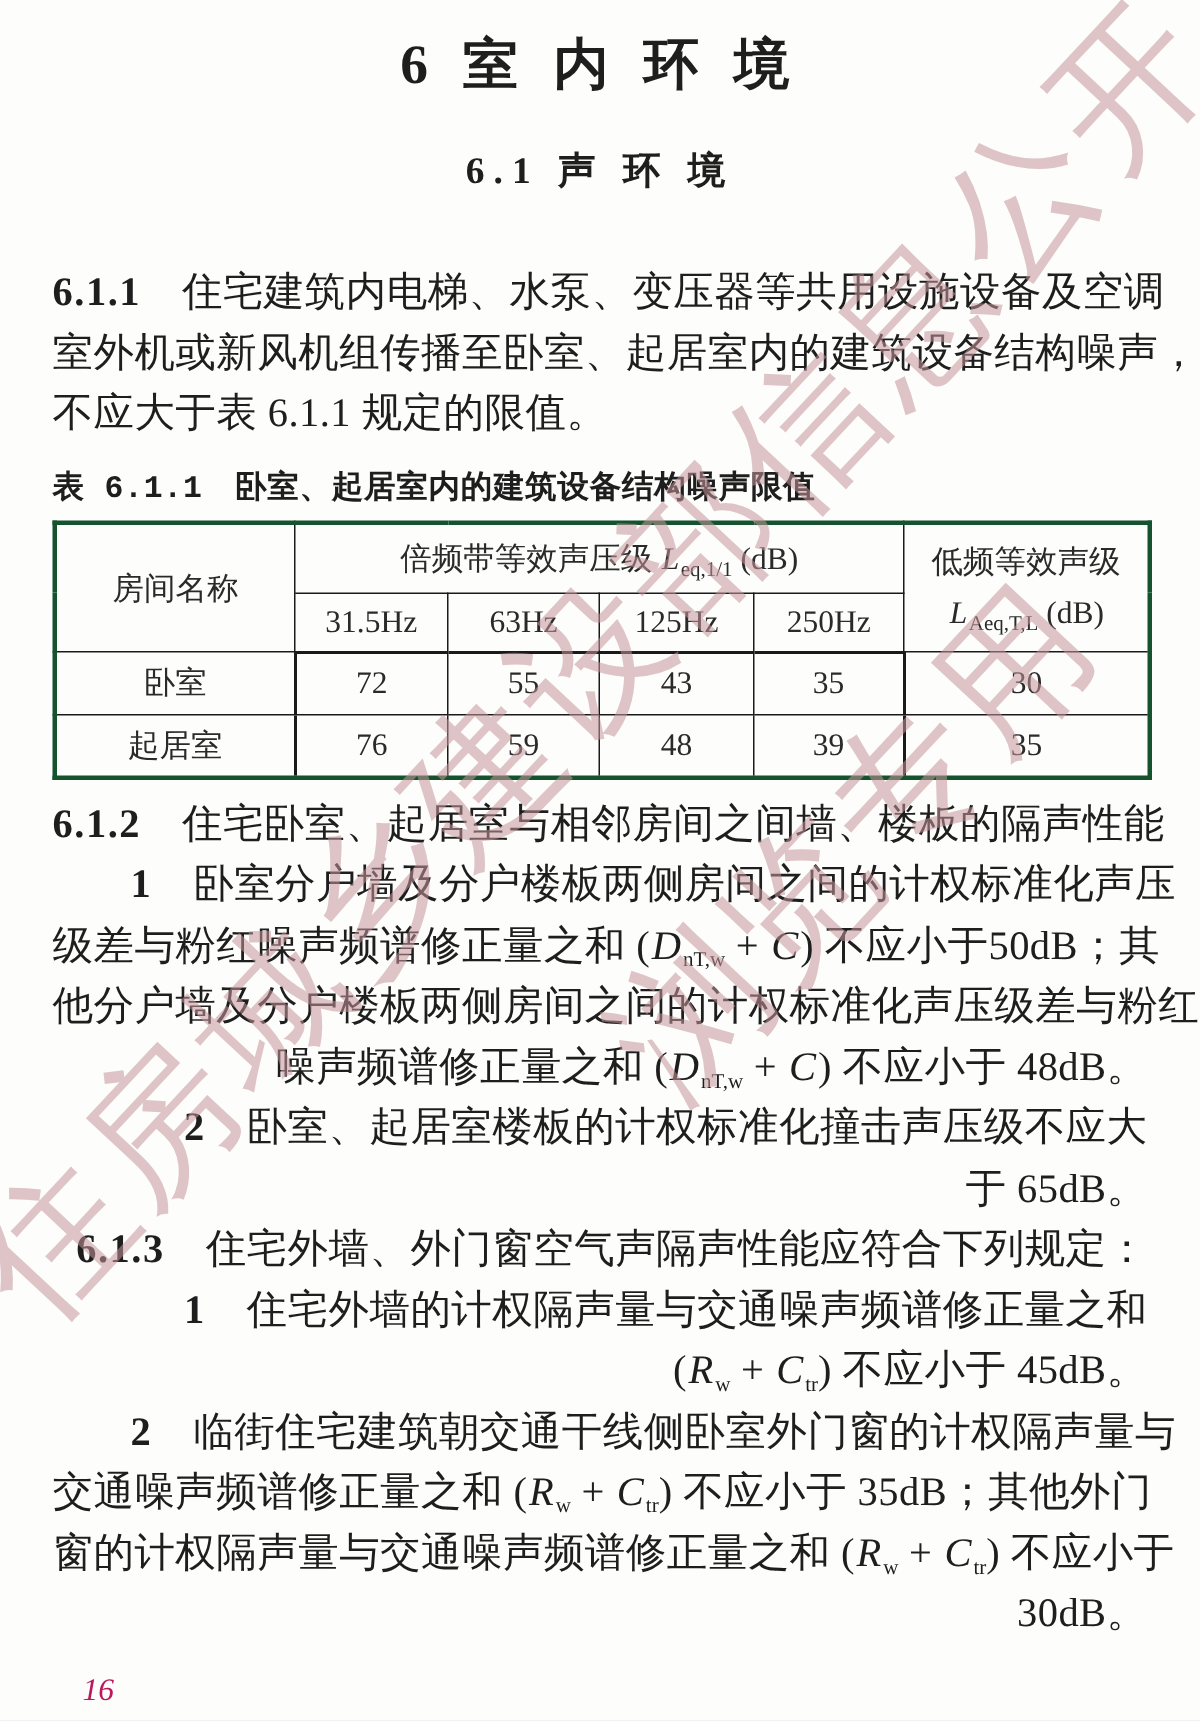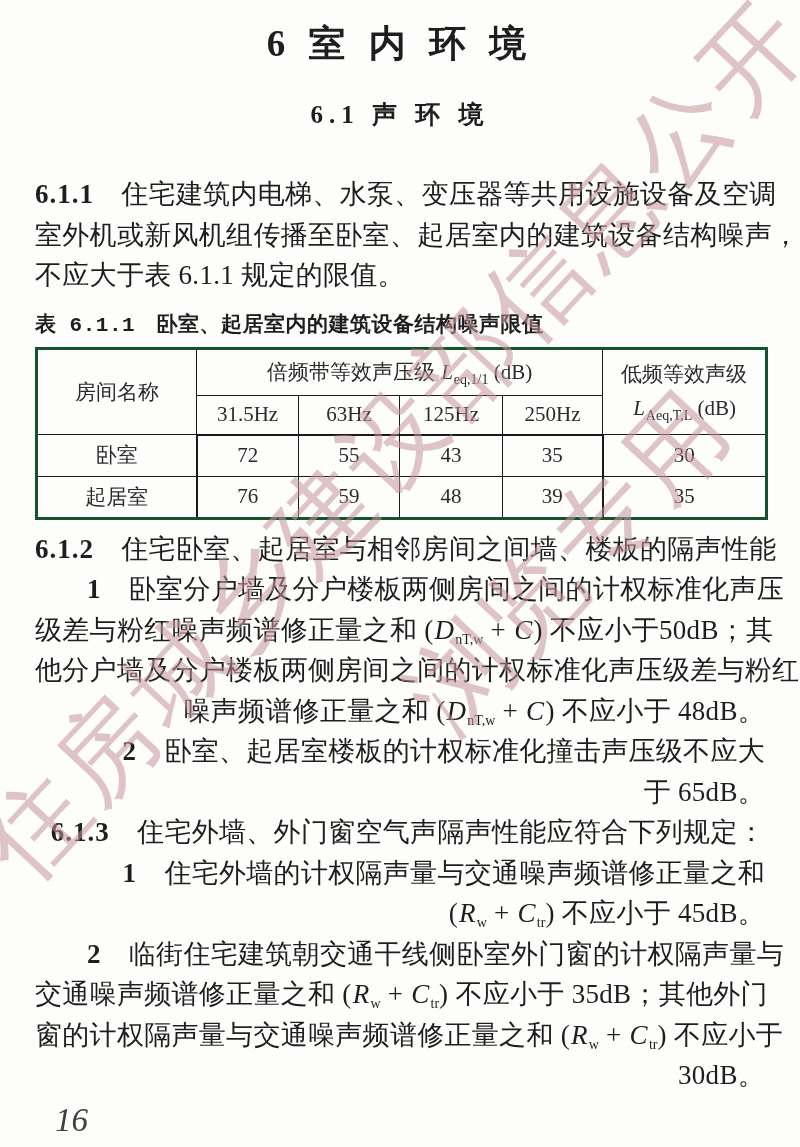--- a/index.html
+++ b/index.html
@@ -82,22 +82,22 @@
   td.h-lowfreq{border-left-width:2px;line-height:1.6;}
   tr.subhead td{border-bottom-width:2px;height:38px;}
   tr.datarow td{height:40px;text-align:center;}
   tr.datarow td.c-room{border-right-width:2px;}
   tr.datarow td.c-sep{border-right-width:2px;}
   
   .page-number{
     position:absolute;
     left:55px;bottom:8px;
     font-style:italic;
-    font-size:33px;
-    color:#404040;
+    font-size:21px;
+    color:#be185d;
   }
   
   .watermark{position:absolute;inset:0;pointer-events:none;z-index:6;}
   .wm{
     position:absolute;
     white-space:nowrap;
     text-align:center;
     font-family:"DejaVu Serif","Liberation Serif",serif;
     font-size:100px;
     line-height:110px;

